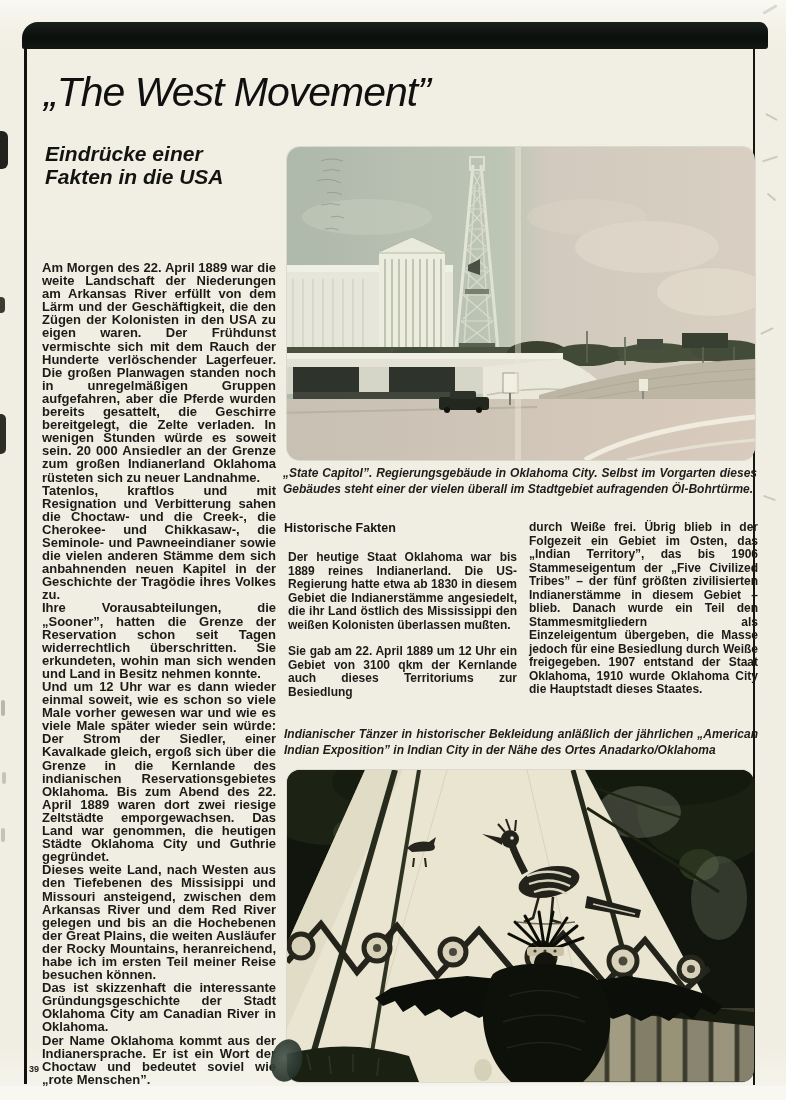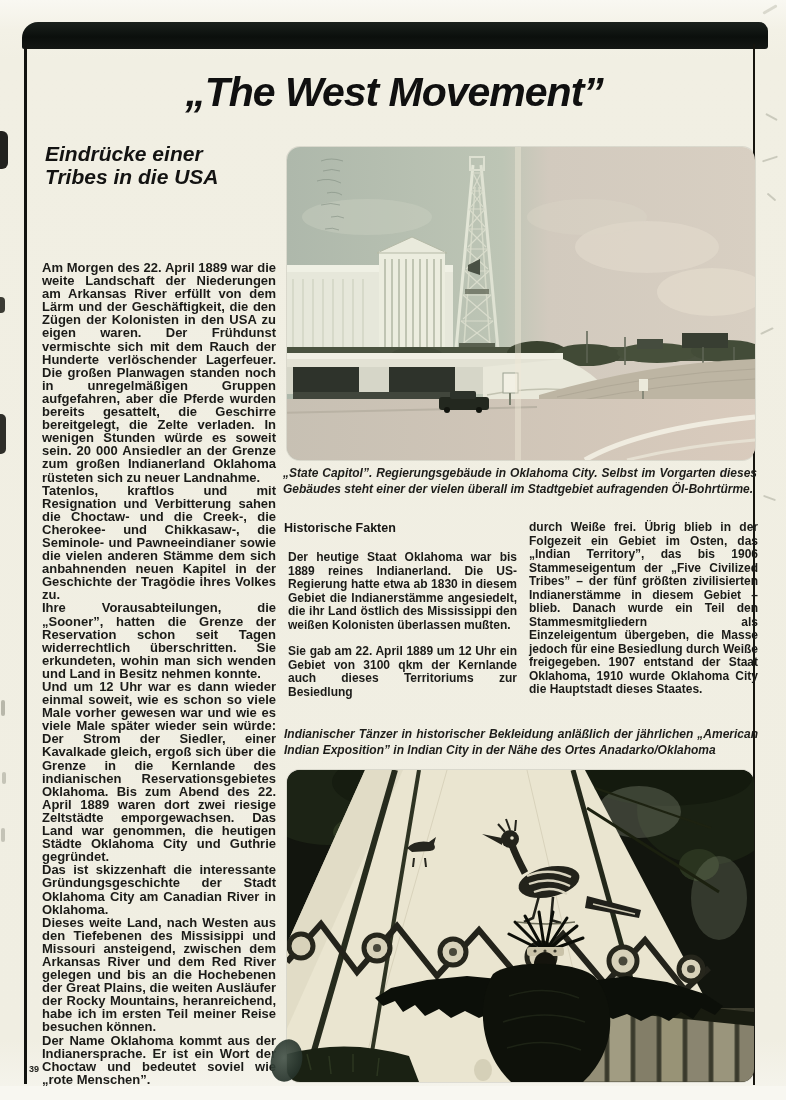--- a/index.html
+++ b/index.html
@@ -8,21 +8,21 @@
     background:linear-gradient(180deg,#f9f8f2 0px,#f3f1e6 30px,#f1efe3 60px,#f0eee2 1040px,#f6f5ee 1100px);
     font-family:"Liberation Sans","DejaVu Sans",sans-serif;color:#1a1a17;
   }
   .abs{position:absolute;}
   
   #top-bar{left:22px;top:22px;width:746px;height:27px;background:linear-gradient(180deg,#1a201c,#0b0f0c 55%,#141714);border-radius:16px 9px 3px 2px;}
   #rule-left{left:24px;top:44px;width:3px;height:1040px;background:#121310;}
   #rule-right{left:753px;top:44px;width:2px;height:1041px;background:#16150f;}
   #bottom-strip{left:0;top:1086px;width:786px;height:14px;background:#f8f7f1;}
   
-  #title{left:44px;top:70px;width:700px;font-size:41px;line-height:44px;font-weight:700;font-style:italic;letter-spacing:-1px;color:#101010;text-align:center;}
+  #title{left:44px;top:70px;width:700px;font-size:41px;line-height:44px;font-weight:400;font-style:italic;letter-spacing:-1px;color:#101010;}
   #subtitle{left:45px;top:142px;width:260px;font-size:21px;line-height:23px;font-weight:800;font-style:italic;color:#131312;}
   
   .bodycol{font-size:13px;line-height:13.1px;font-weight:600;text-align:justify;color:#1b1b18;}
   #col-left{left:42px;top:261px;width:234px;}
   .histcol{font-size:12px;line-height:13.5px;font-weight:600;text-align:justify;color:#1b1b18;}
   #hist-heading{left:284px;top:521px;width:233px;font-size:12.5px;font-weight:800;color:#161614;}
   #hist-col1{left:284px;top:551px;width:233px;}
   #hist-col2{left:529px;top:521px;width:229px;}
   #hist-col1 p{margin:0 0 13px 4px;}
   #hist-col2 p, #col-left p{margin:0;}
@@ -58,30 +58,30 @@
 <div id="page">
 
   <div class="abs" id="top-bar"></div>
   <div class="abs" id="rule-left"></div>
   <div class="abs" id="rule-right"></div>
   <div class="abs" id="bottom-strip"></div>
 
   <div class="abs" id="title">„The West Movement”</div>
   <div class="abs" id="subtitle">
     <span>Eindrücke einer</span><br>
-    <span>Tribes in die USA</span>
+    <span>Fakten in die USA</span>
   </div>
 
   <div class="abs bodycol" id="col-left">
     <p>Am Morgen des 22. April 1889 war die weite Landschaft der Niederungen am Arkansas River erfüllt von dem Lärm und der Geschäftigkeit, die den Zügen der Kolonisten in den USA zu eigen waren. Der Frühdunst vermischte sich mit dem Rauch der Hunderte verlöschender Lagerfeuer. Die großen Planwagen standen noch in unregelmäßigen Gruppen aufgefahren, aber die Pferde wurden bereits gesattelt, die Geschirre bereitgelegt, die Zelte verladen. In wenigen Stunden würde es soweit sein. 20 000 Ansiedler an der Grenze zum großen Indianerland Oklahoma rüsteten sich zu neuer Landnahme.</p>
     <p>Tatenlos, kraftlos und mit Resignation und Verbitterung sahen die Choctaw- und die Creek-, die Cherokee- und Chikkasaw-, die Seminole- und Pawneeindianer sowie die vielen anderen Stämme dem sich anbahnenden neuen Kapitel in der Geschichte der Tragödie ihres Volkes zu.</p>
     <p>Ihre Vorausabteilungen, die „Sooner”, hatten die Grenze der Reservation schon seit Tagen widerrechtlich überschritten. Sie erkundeten, wohin man sich wenden und Land in Besitz nehmen konnte.</p>
     <p>Und um 12 Uhr war es dann wieder einmal soweit, wie es schon so viele Male vorher gewesen war und wie es viele Male später wieder sein würde: Der Strom der Siedler, einer Kavalkade gleich, ergoß sich über die Grenze in die Kernlande des indianischen Reservationsgebietes Oklahoma. Bis zum Abend des 22. April 1889 waren dort zwei riesige Zeltstädte emporgewachsen. Das Land war genommen, die heutigen Städte Oklahoma City und Guthrie gegründet.</p>
+    <p>Dieses weite Land, nach Westen aus den Tiefebenen des Missisippi und Missouri ansteigend, zwischen dem Arkansas River und dem Red River gelegen und bis an die Hochebenen der Great Plains, die weiten Ausläufer der Rocky Mountains, heranreichend, habe ich im ersten Teil meiner Reise besuchen können.</p>
     <p>Das ist skizzenhaft die interessante Gründungsgeschichte der Stadt Oklahoma City am Canadian River in Oklahoma.</p>
-    <p>Dieses weite Land, nach Westen aus den Tiefebenen des Missisippi und Missouri ansteigend, zwischen dem Arkansas River und dem Red River gelegen und bis an die Hochebenen der Great Plains, die weiten Ausläufer der Rocky Mountains, heranreichend, habe ich im ersten Teil meiner Reise besuchen können.</p>
     <p>Der Name Oklahoma kommt aus der Indianersprache. Er ist ein Wort der Choctaw und bedeutet soviel wie „rote Menschen”.</p>
   </div>
 
   <div class="abs photo" id="photo-capitol">
     <svg width="468" height="313" viewBox="0 0 468 313" aria-hidden="true">
       <defs>
         <linearGradient id="skyg" x1="0" y1="0" x2="1" y2="0">
           <stop offset="0" stop-color="#aeb8ab"></stop>
             <stop offset="0.46" stop-color="#bdc5b5"></stop>
           <stop offset="0.56" stop-color="#d2cabe"></stop>

